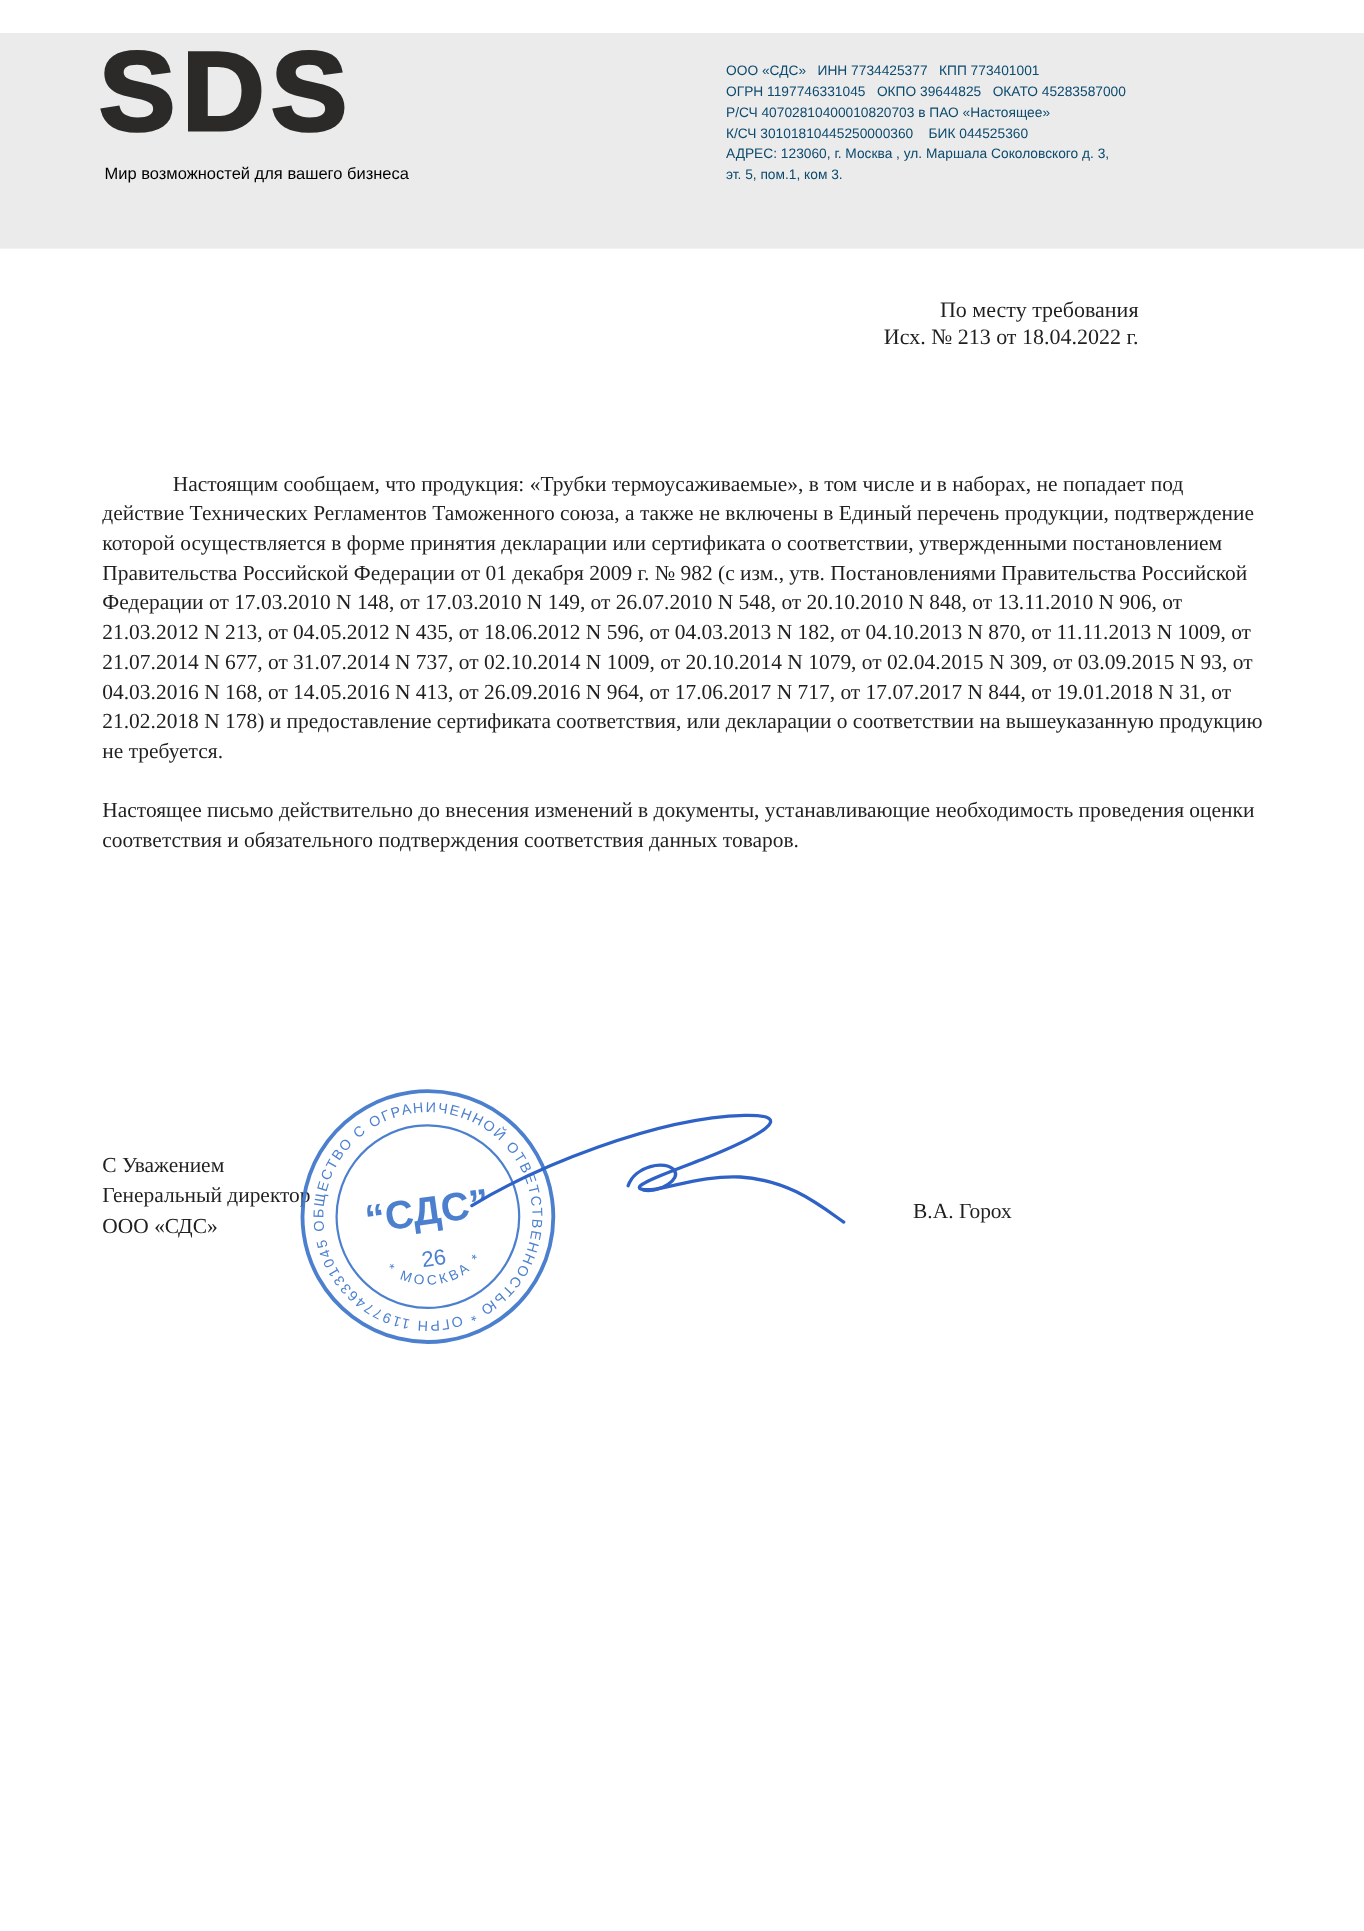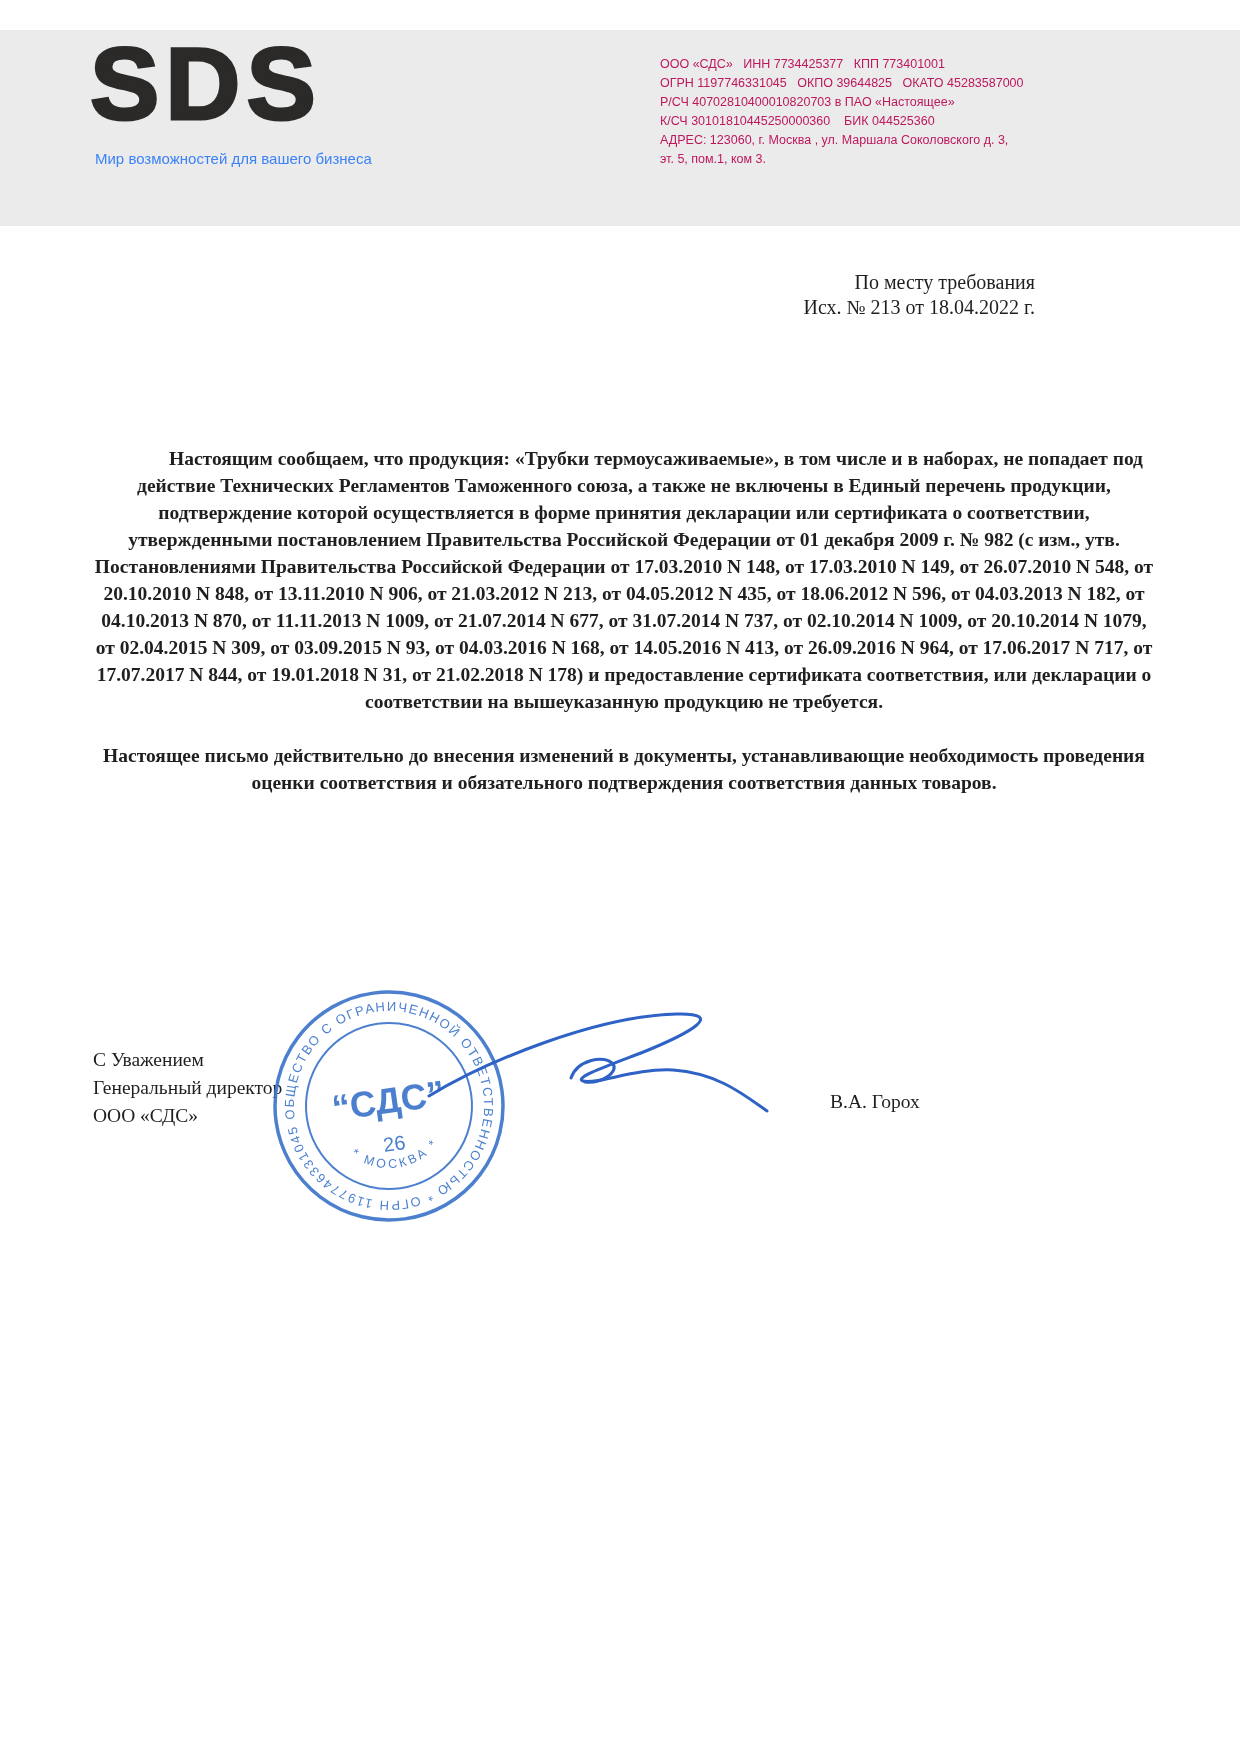--- a/index.html
+++ b/index.html
@@ -28,30 +28,30 @@
     letter-spacing: 6px;
     color: #2b2a28;
     -webkit-text-stroke: 3px #2b2a28;
     transform: scaleY(0.98);
   }
   .tagline {
     position: absolute;
     top: 150px; left: 95px;
     font-family: "Liberation Sans", sans-serif;
     font-size: 15px;
-    color: #3b82f6;
+    color: #000000;
   }
   .requisites {
     position: absolute;
     top: 55px; left: 660px;
     width: 480px;
     font-family: "Liberation Sans", sans-serif;
     font-size: 12.5px;
     line-height: 19px;
-    color: #be185d;
+    color: #0c4a6e;
   }
   .requisites div { white-space: nowrap; }
   .addressee {
     position: absolute;
     top: 252px; right: 205px;
     font-size: 20px;
     margin-top: 19px;
   }
   .refline {
     position: absolute;
@@ -60,26 +60,25 @@
   }
   .doc-title {
     position: absolute;
     top: 398px; left: 0;
     width: 1130px;
     text-align: center;
     font-size: 20px;
   }
   .body-text {
     position: absolute;
-    top: 445px; left: 93px;
+    top: 427px; left: 93px;
     width: 1062px;
     font-size: 19.5px;
     line-height: 27px;
-    text-align: center;
-    font-weight: bold;
+    text-align: left;
   }
   .body-text p { margin: 0; }
   .p1 { text-indent: 64px; }
   .p2 { margin-top: 27px !important; }
   .closing {
     position: absolute;
     top: 1046px; left: 93px;
     font-size: 19.5px;
     line-height: 28px;
   }

